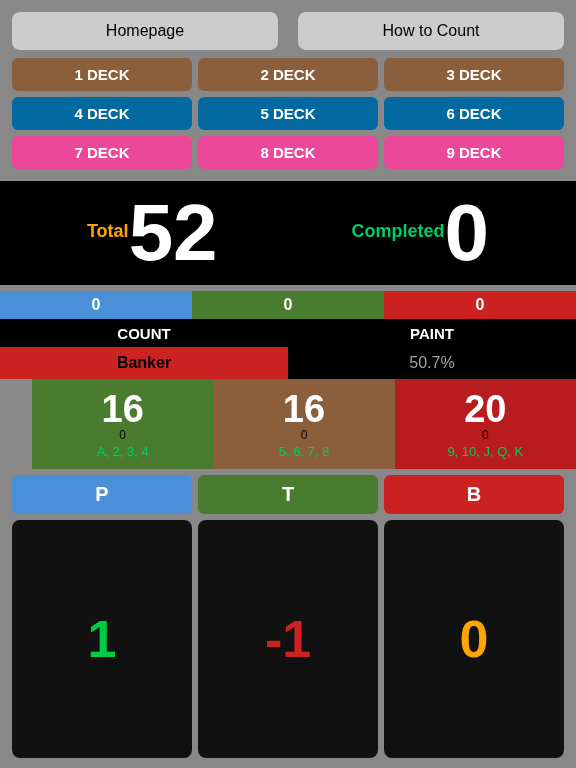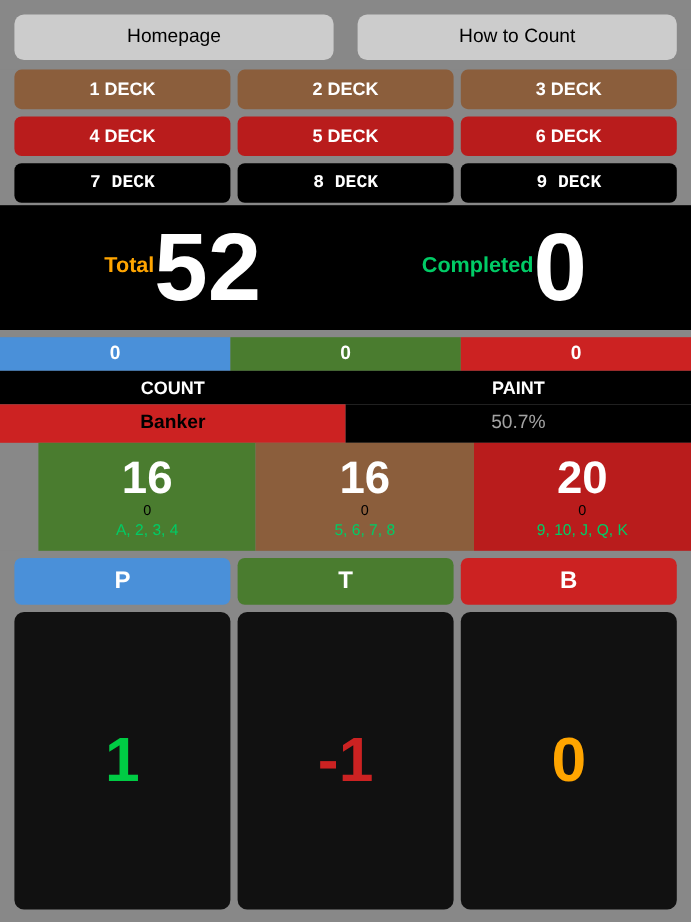--- a/index.html
+++ b/index.html
@@ -31,36 +31,36 @@
       color: #000;
       cursor: pointer;
       text-align: center;
     }
 
     
     .deck-grid {
       display: grid;
       grid-template-columns: 1fr 1fr 1fr;
       gap: 6px;
-      padding: 0 12px 2px 12px;
+      padding: 0 12px 12px 12px;
       background: #888;
     }
     .deck-btn {
       padding: 8px 0;
       border: none;
       border-radius: 6px;
       font-size: 15px;
       font-weight: bold;
       color: #fff;
       cursor: pointer;
       text-align: center;
     }
     .deck-btn.brown { background: #8B5E3C; }
-    .deck-btn.green { background: #b91c1c; }
-    .deck-btn.blue  { background: #000000; font-family: Liberation Mono, monospace; }
+    .deck-btn.green { background: #0369a1; }
+    .deck-btn.blue  { background: #ec4899; }
 
     
     .score-area {
       background: #000;
       display: flex;
       justify-content: space-around;
       align-items: center;
       padding: 12px 20px;
       margin: 0 0 0 0;
       flex: 0 0 auto;

